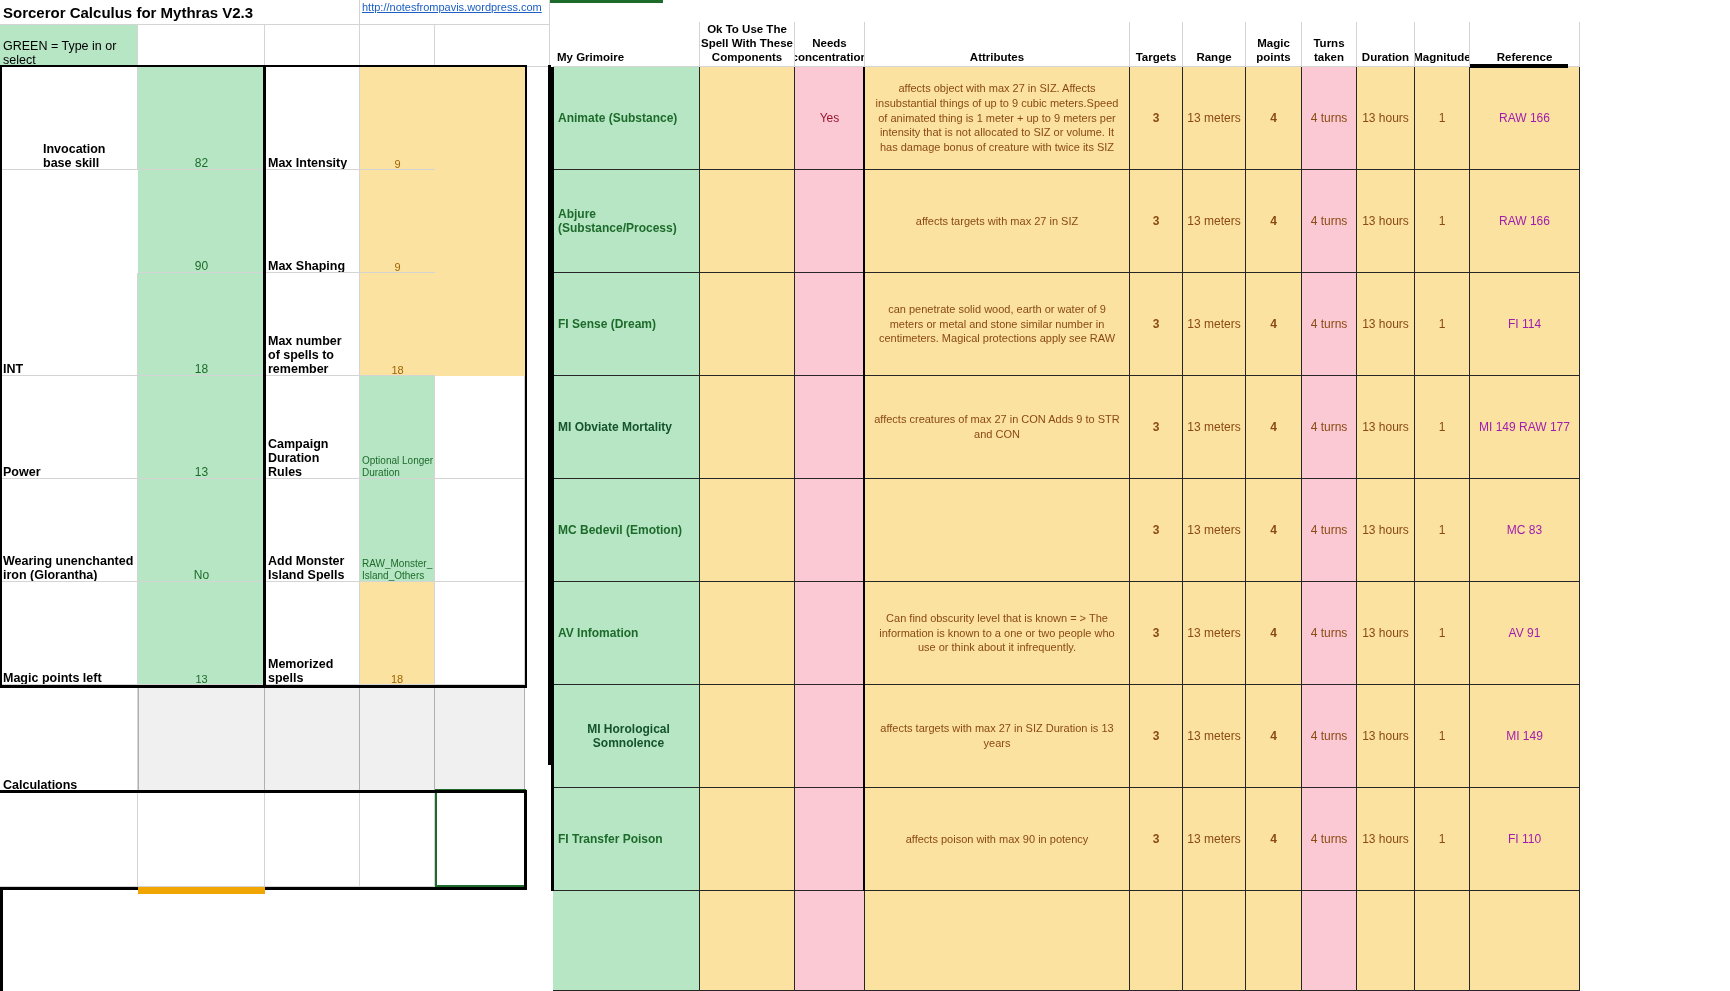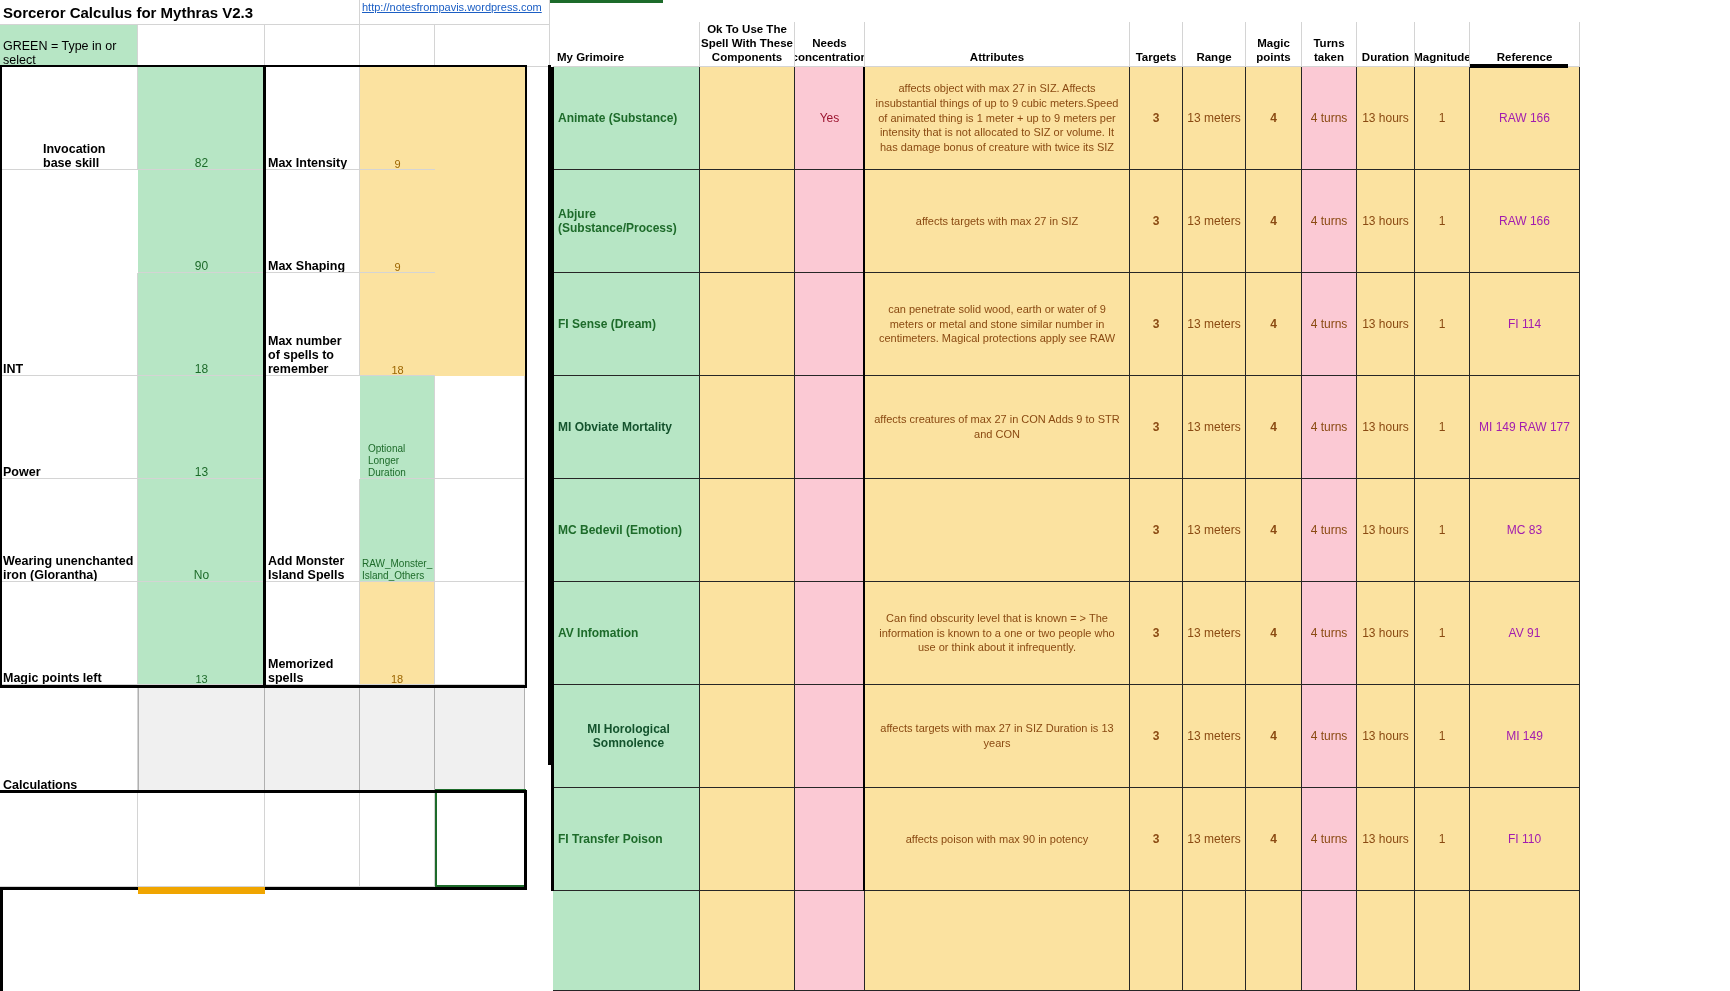--- a/index.html
+++ b/index.html
@@ -126,22 +126,25 @@
     <div class="val amber-txt" style="height:103px;font-size:11px;">18</div>
   </div>
   <div class="cell amber-bg" style="left:435px;top:273px;width:90px;height:103px;"></div>
 
   <div class="cell gl white-bg" style="left:0;top:376px;width:138px;height:103px;">
     <div class="lbl" style="height:103px;">Power</div>
   </div>
   <div class="cell green-bg" style="left:138px;top:376px;width:127px;height:103px;border-bottom:1px solid #d4d4d4;">
     <div class="val green-txt" style="height:103px;">13</div>
   </div>
+  <div class="cell gl white-bg" style="left:265px;top:376px;width:95px;height:103px;">
+    <div class="lbl" style="height:103px;">Campaign Duration Rules</div>
+  </div>
   <div class="cell gl green-bg" style="left:360px;top:376px;width:75px;height:103px;">
-    <div class="val green-txt" style="height:103px;font-size:10px;justify-content:flex-start;padding-left:8px;line-height:1.2;display:flex;align-items:flex-end;">Optional  Longer Duration</div>
+    <div class="val green-txt" style="height:103px;font-size:10px;justify-content:flex-start;padding-left:2px;line-height:1.2;display:flex;align-items:flex-end;">Optional  Longer Duration</div>
   </div>
   <div class="cell gl white-bg" style="left:435px;top:376px;width:90px;height:103px;"></div>
 
   <div class="cell gl white-bg" style="left:0;top:479px;width:138px;height:103px;">
     <div class="lbl" style="height:103px;">Wearing unenchanted iron (Glorantha)</div>
   </div>
   <div class="cell green-bg" style="left:138px;top:479px;width:127px;height:103px;border-bottom:1px solid #d4d4d4;">
     <div class="val green-txt" style="height:103px;">No</div>
   </div>
   <div class="cell gl white-bg" style="left:265px;top:479px;width:95px;height:103px;">

